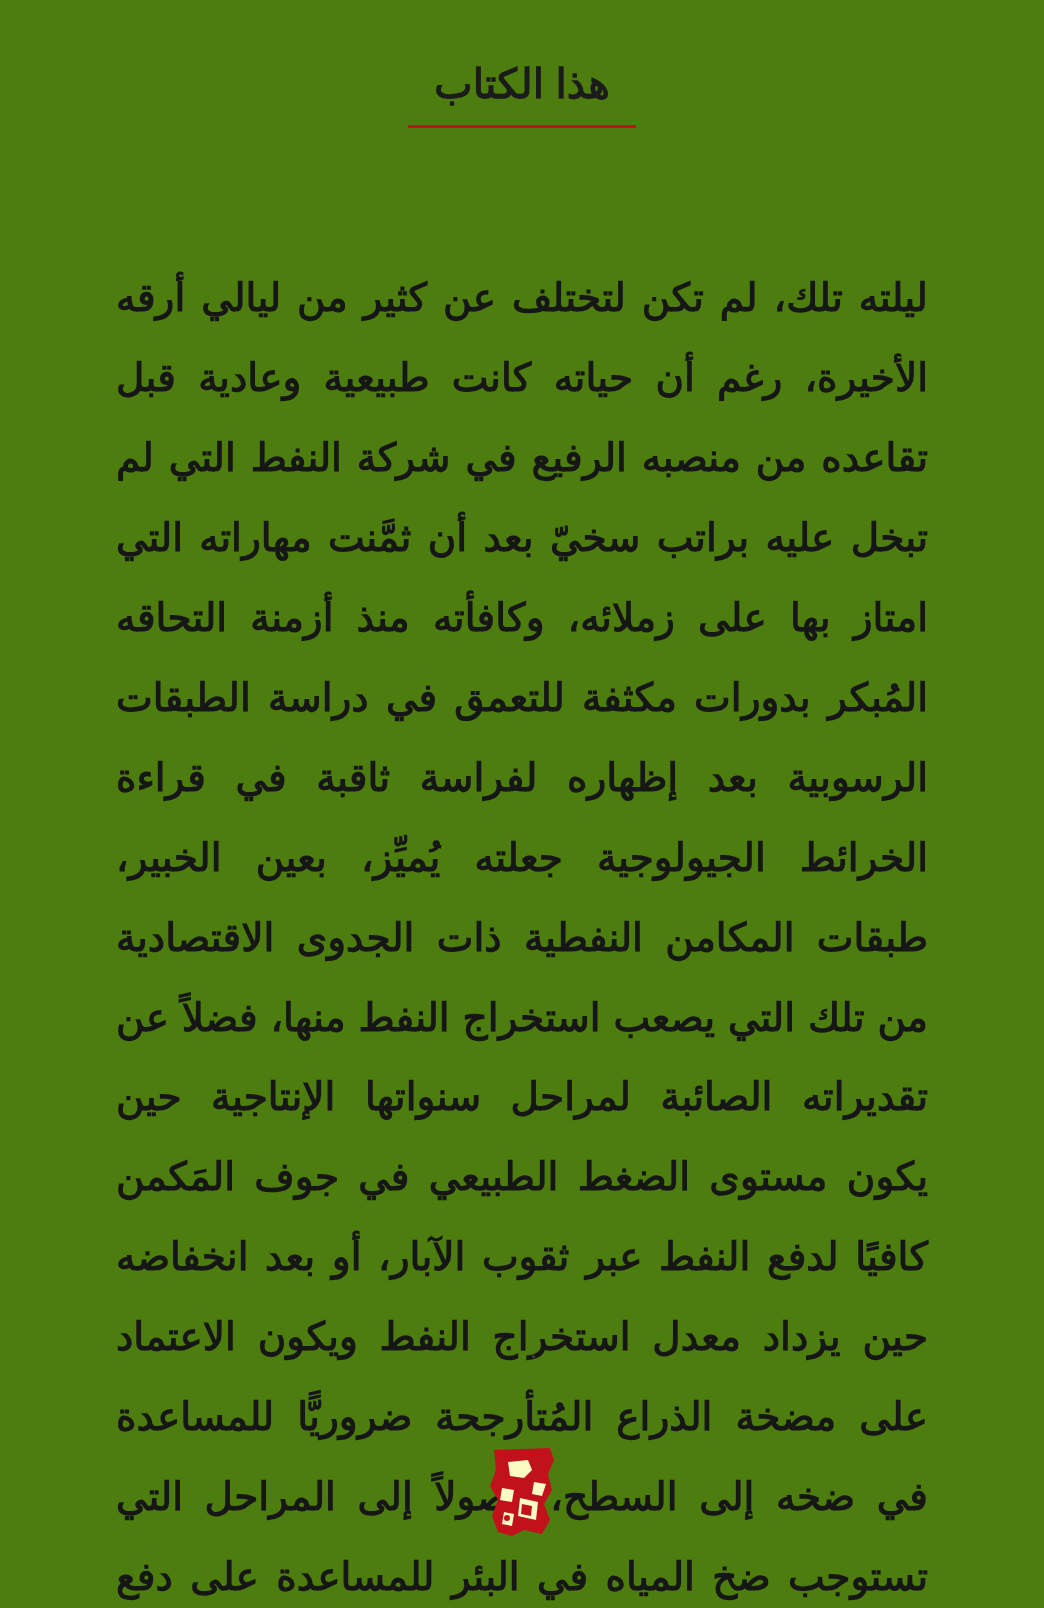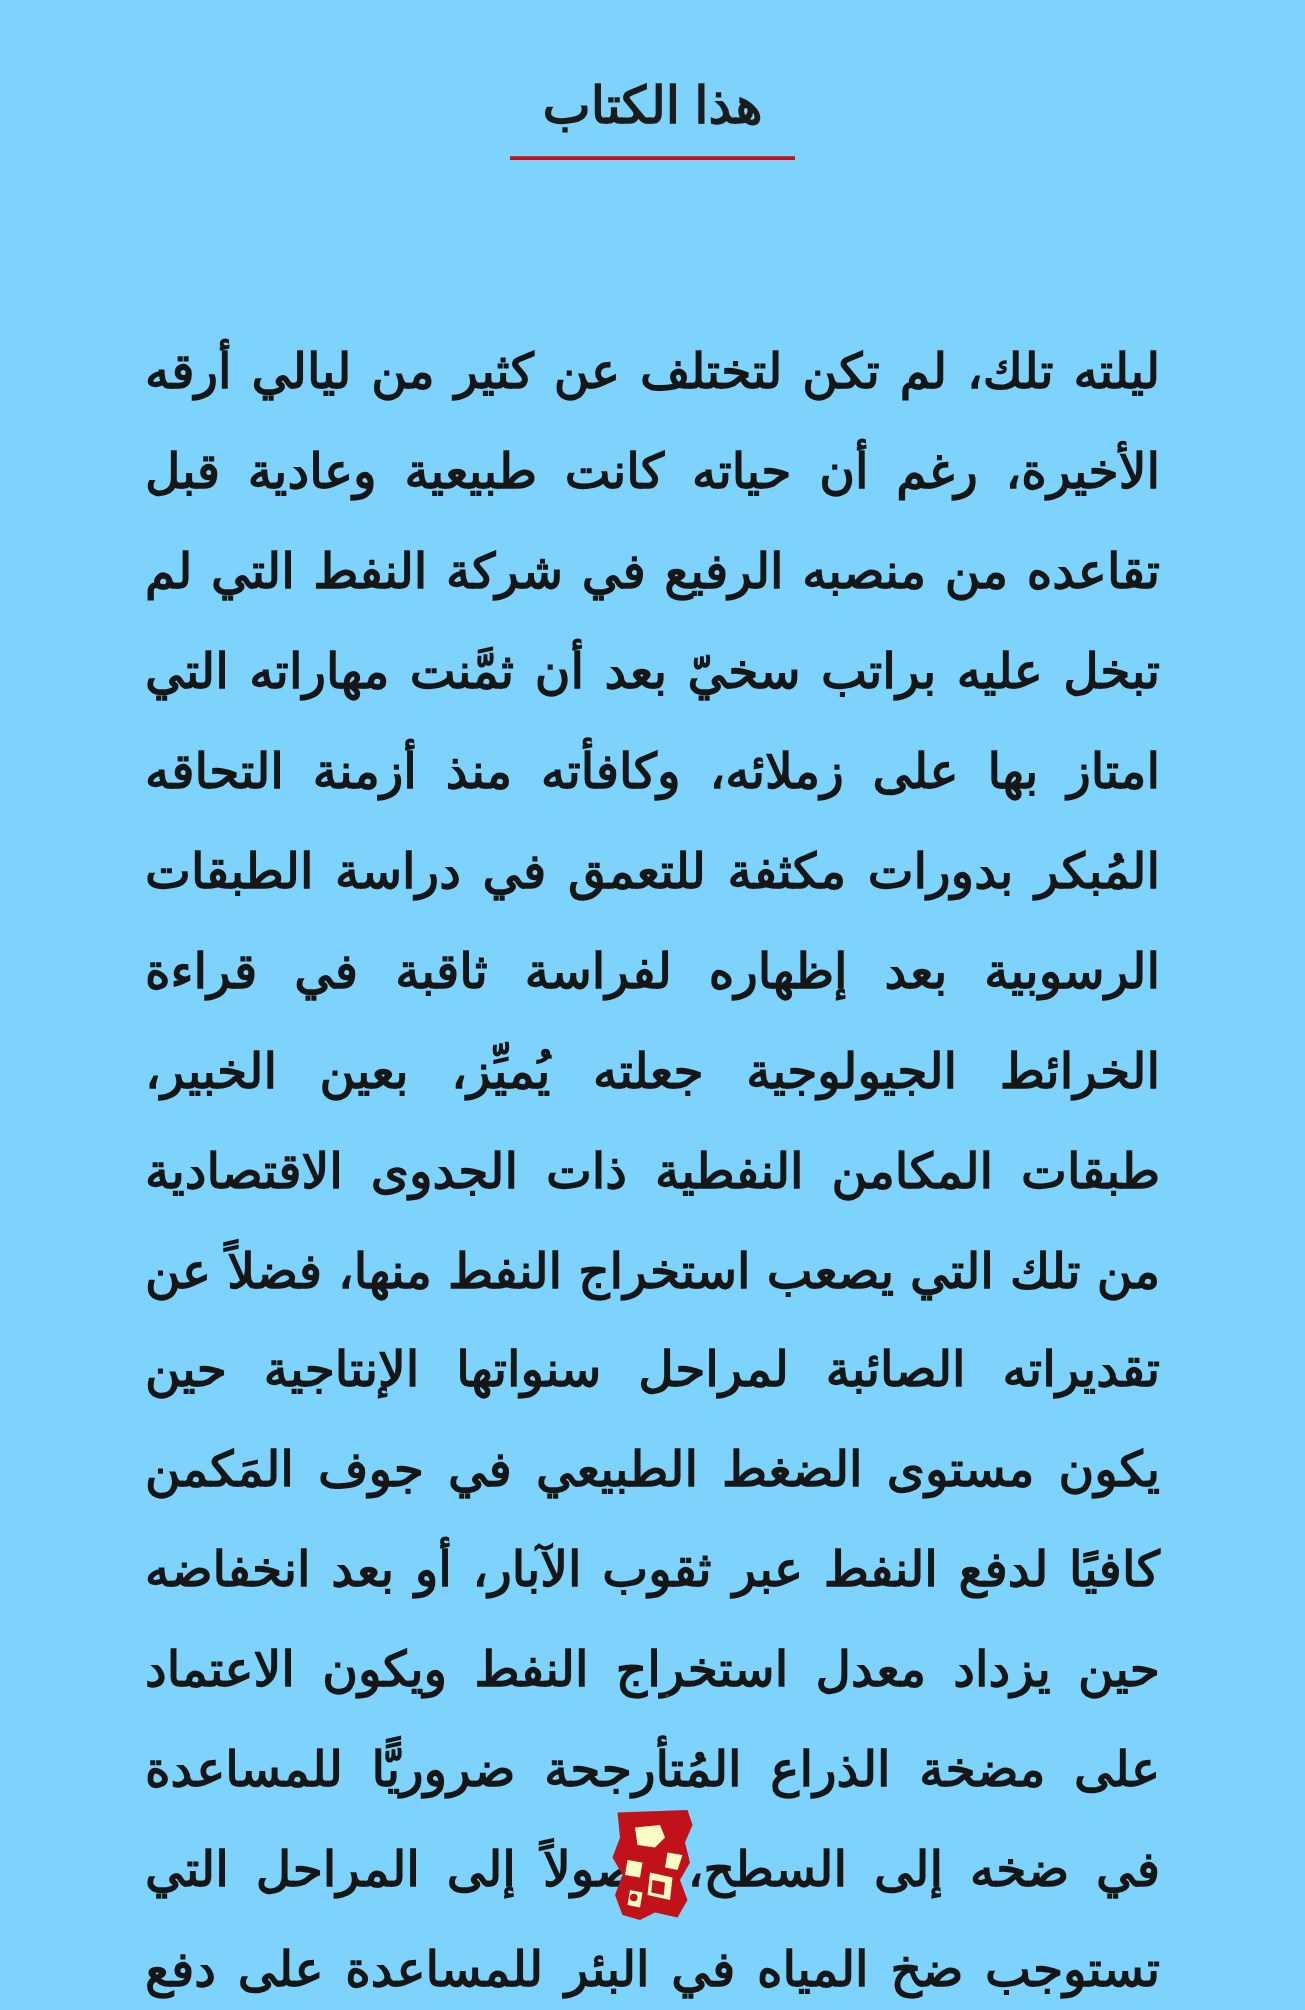--- a/index.html
+++ b/index.html
@@ -10,21 +10,21 @@
     width: 1044px;
     height: 1608px;
     background: #fbfbc4;
     font-family: "Liberation Serif", serif;
     overflow: hidden;
   }
   .page {
     position: relative;
     width: 1044px;
     height: 1608px;
-    background: #7dd3fc;
+    background: #4d7c0f;
     box-sizing: border-box;
   }
   .title-block {
     text-align: center;
     padding-top: 62px;
   }
   .book-title {
     font-family: "Liberation Sans", sans-serif;
     font-weight: bold;
     font-size: 41px;

